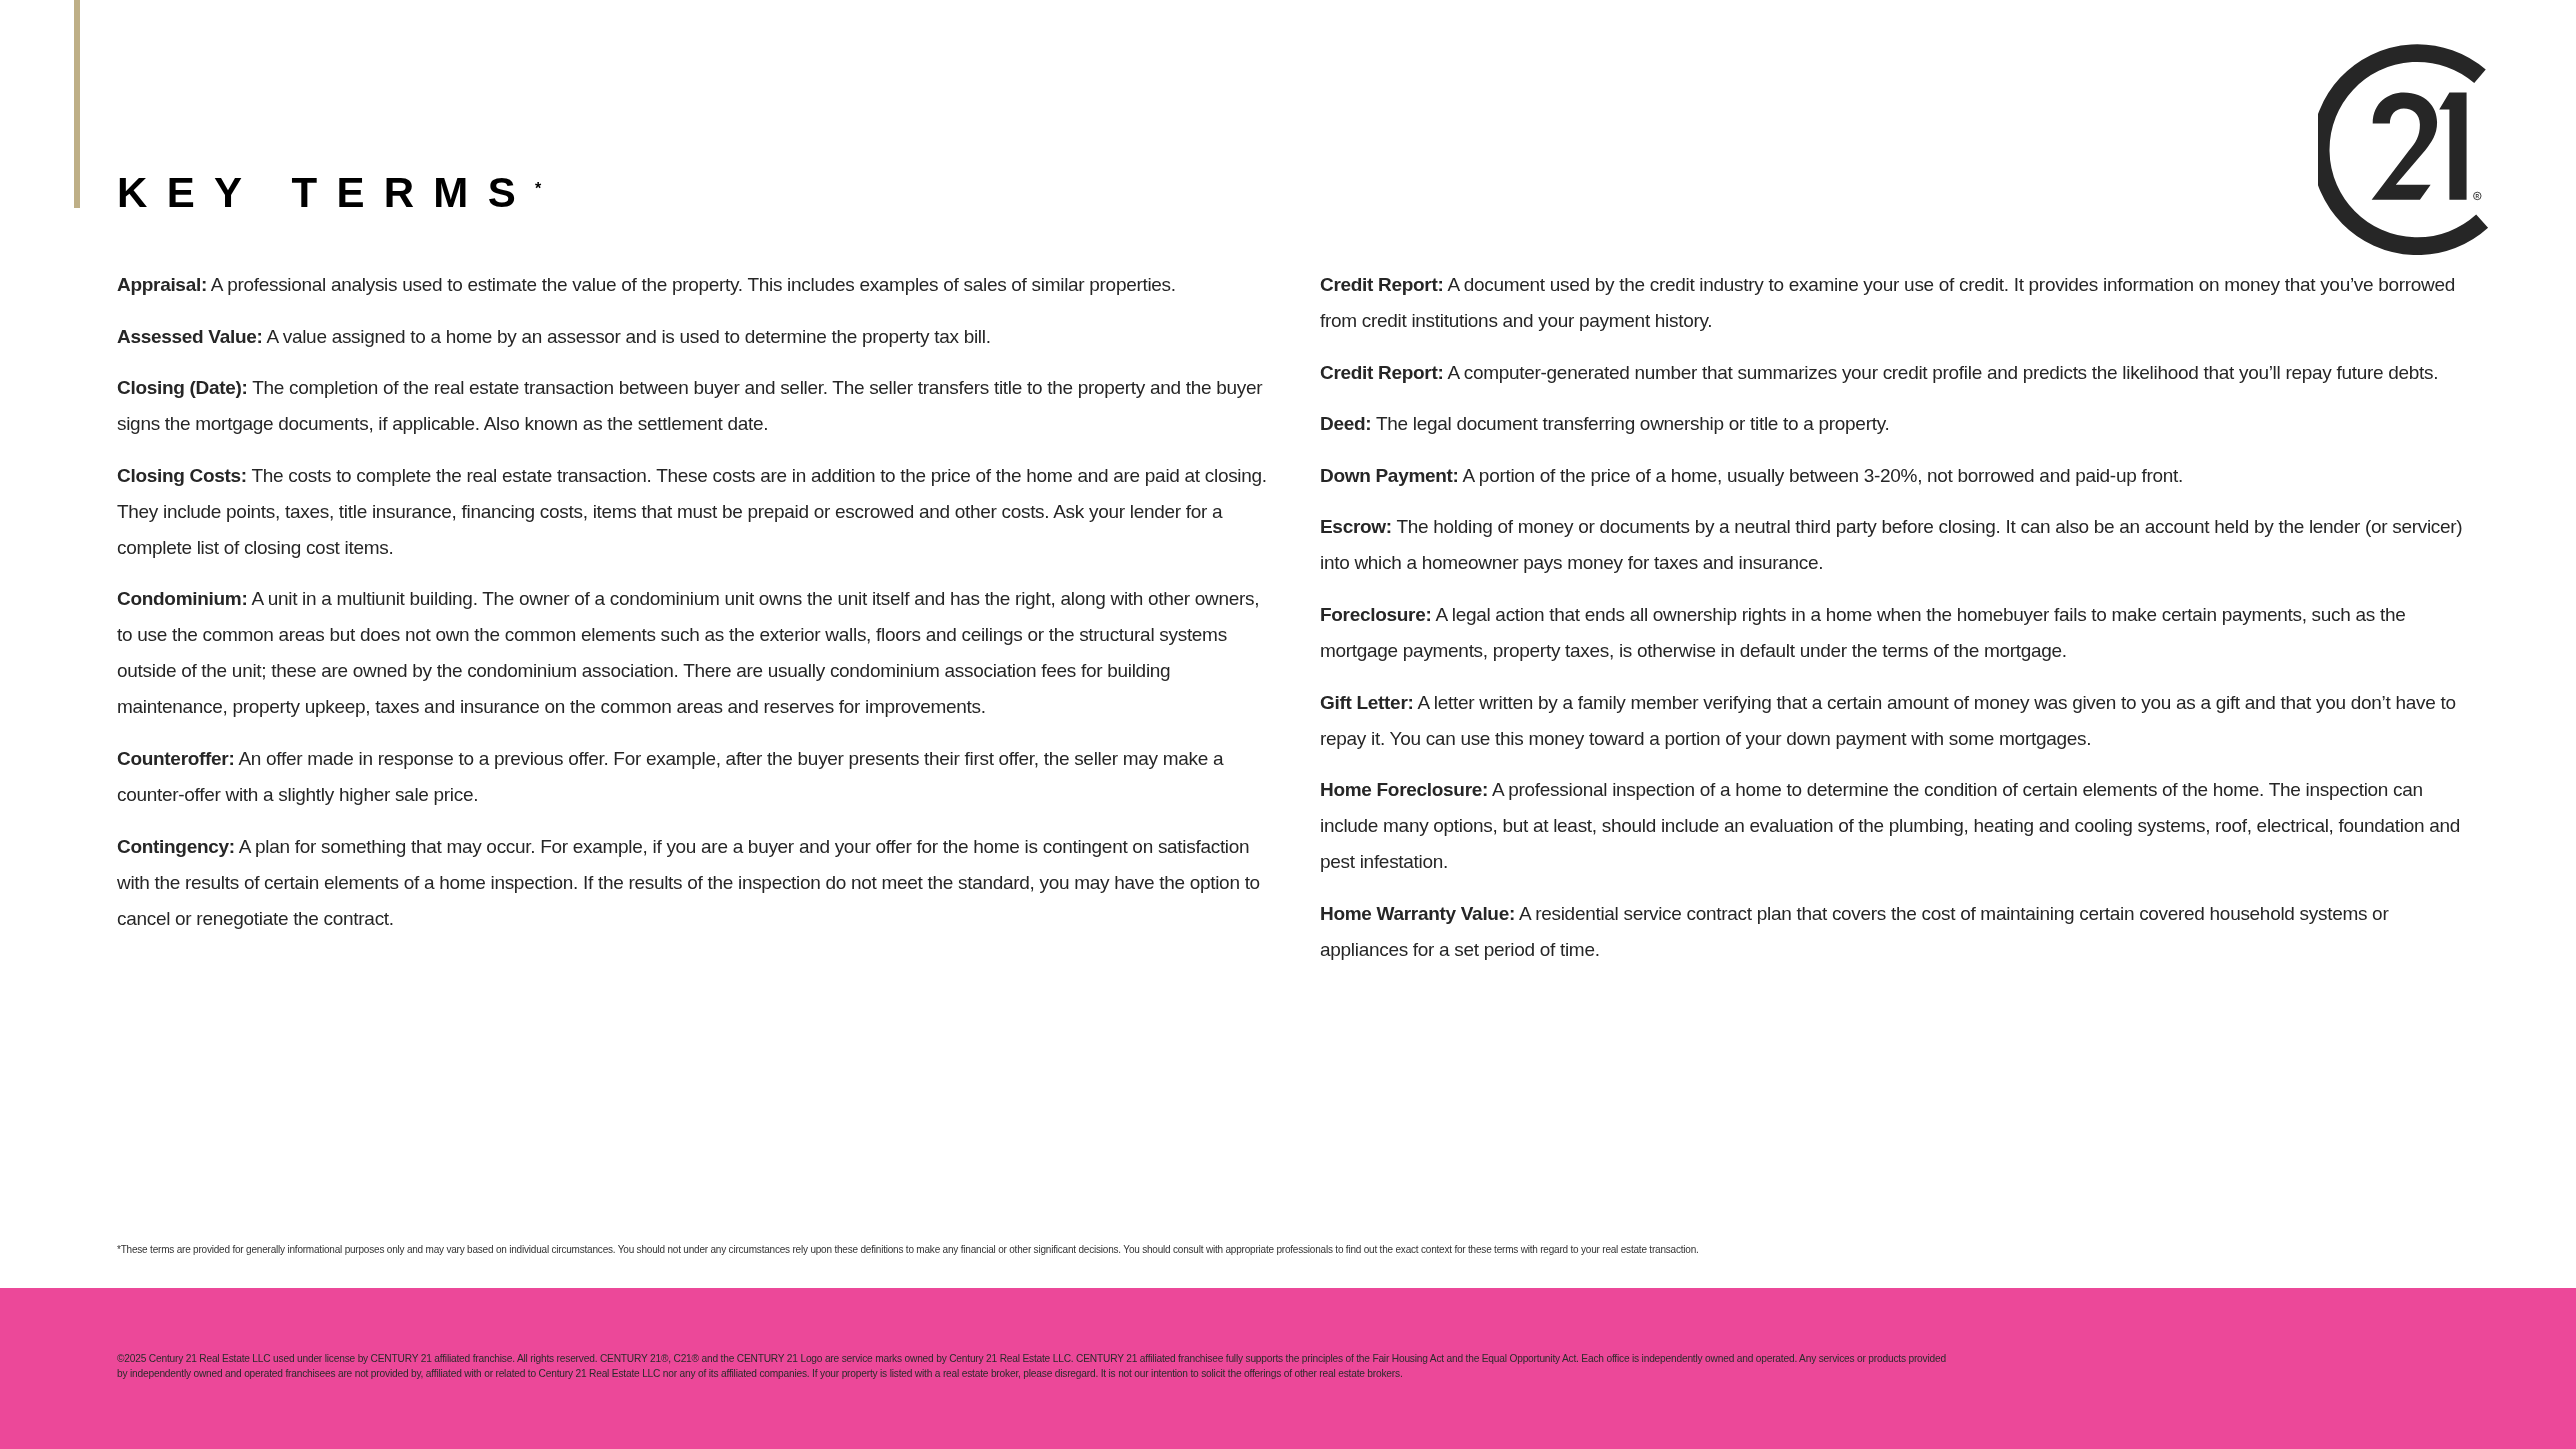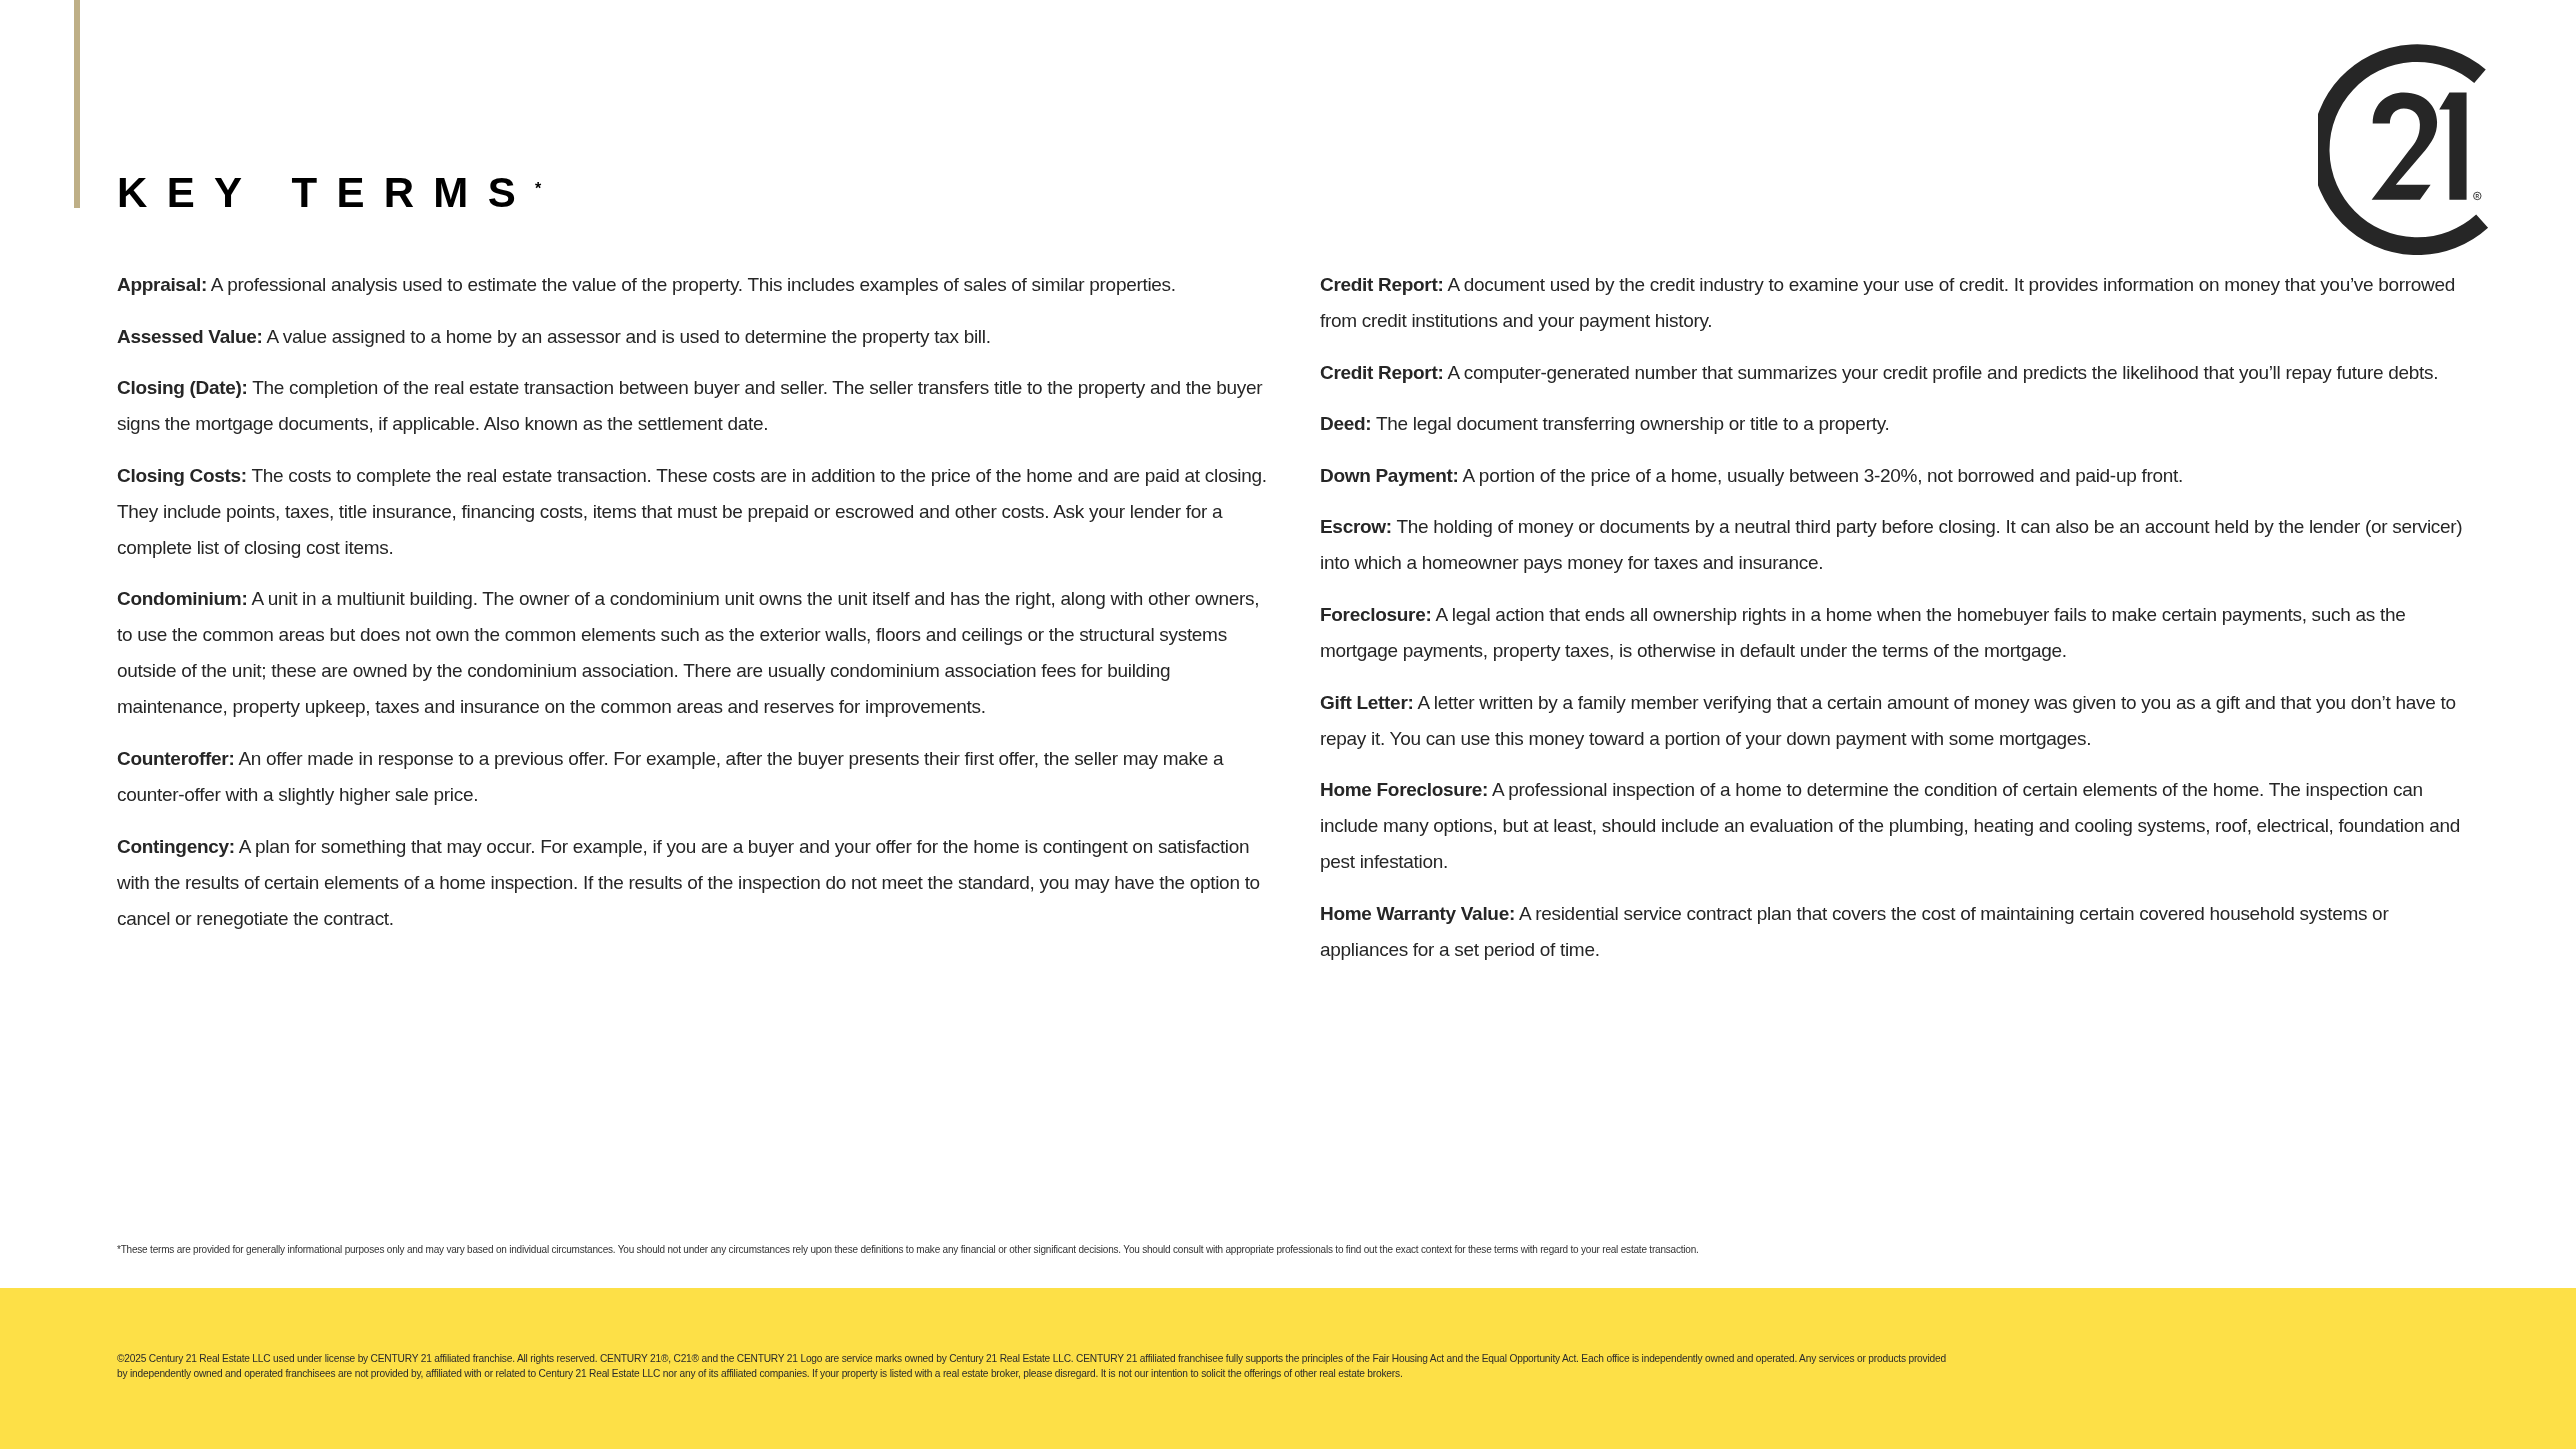--- a/index.html
+++ b/index.html
@@ -72,21 +72,21 @@
       color: #333;
       white-space: nowrap;
       letter-spacing: -0.2px;
     }
     .footer-band {
       position: absolute;
       left: 0;
       top: 1288px;
       width: 2576px;
       height: 161px;
-      background: #fde047;
+      background: #ec4899;
     }
     .copyright {
       position: absolute;
       left: 117px;
       top: 64px;
       width: 2308px;
       font-size: 10.2px;
       line-height: 14.5px;
       color: #2b2b2b;
       letter-spacing: -0.2px;

